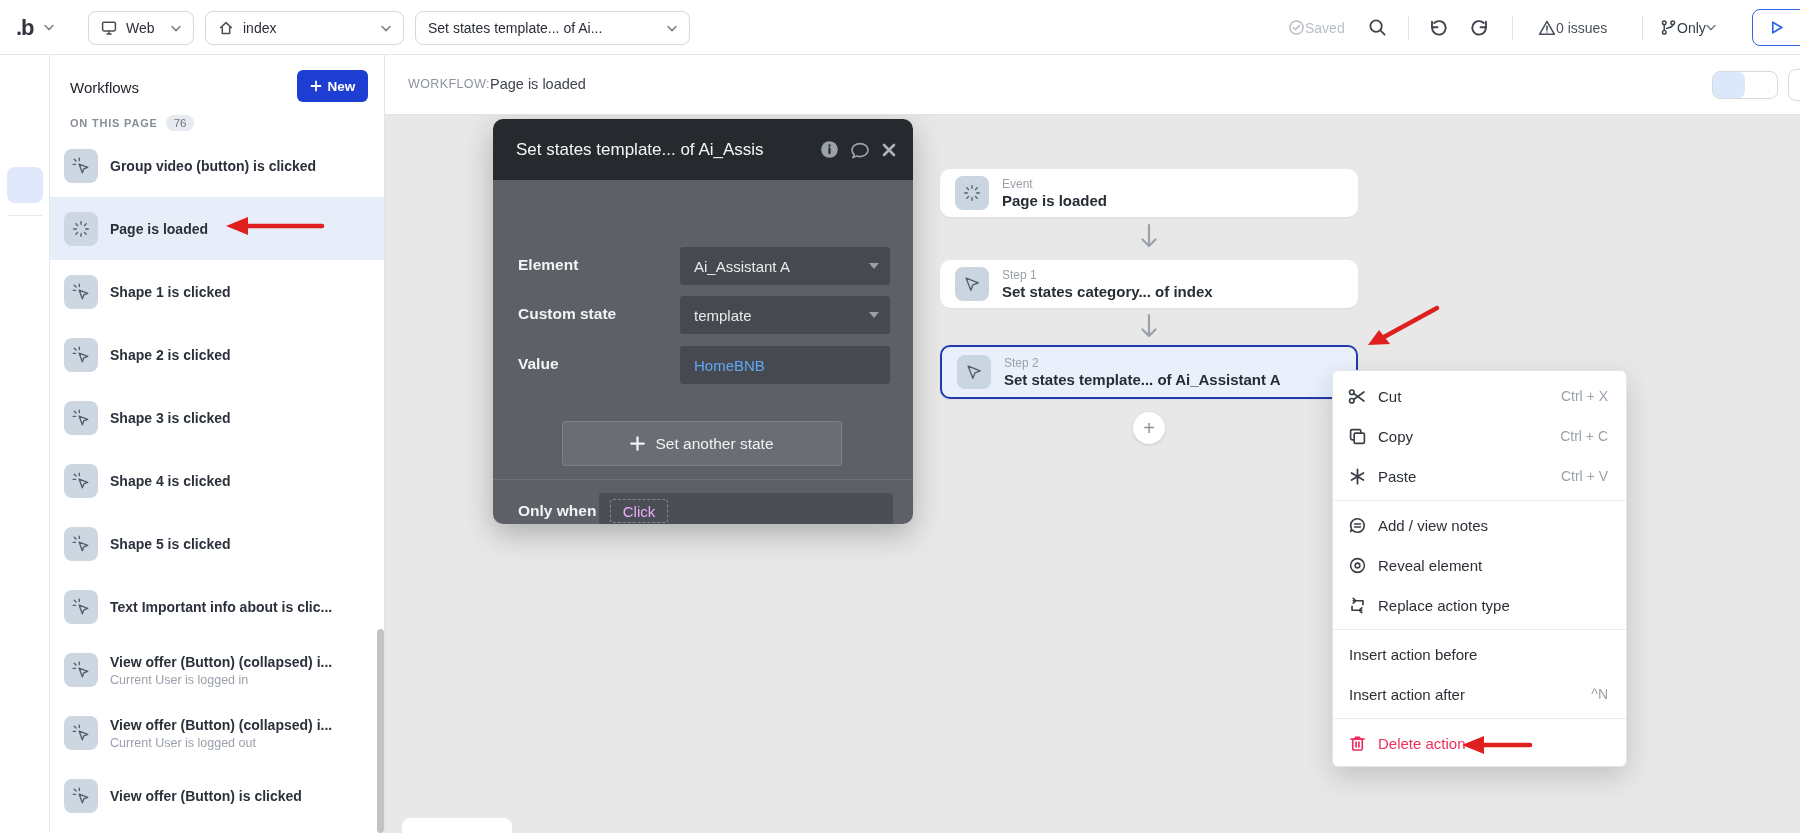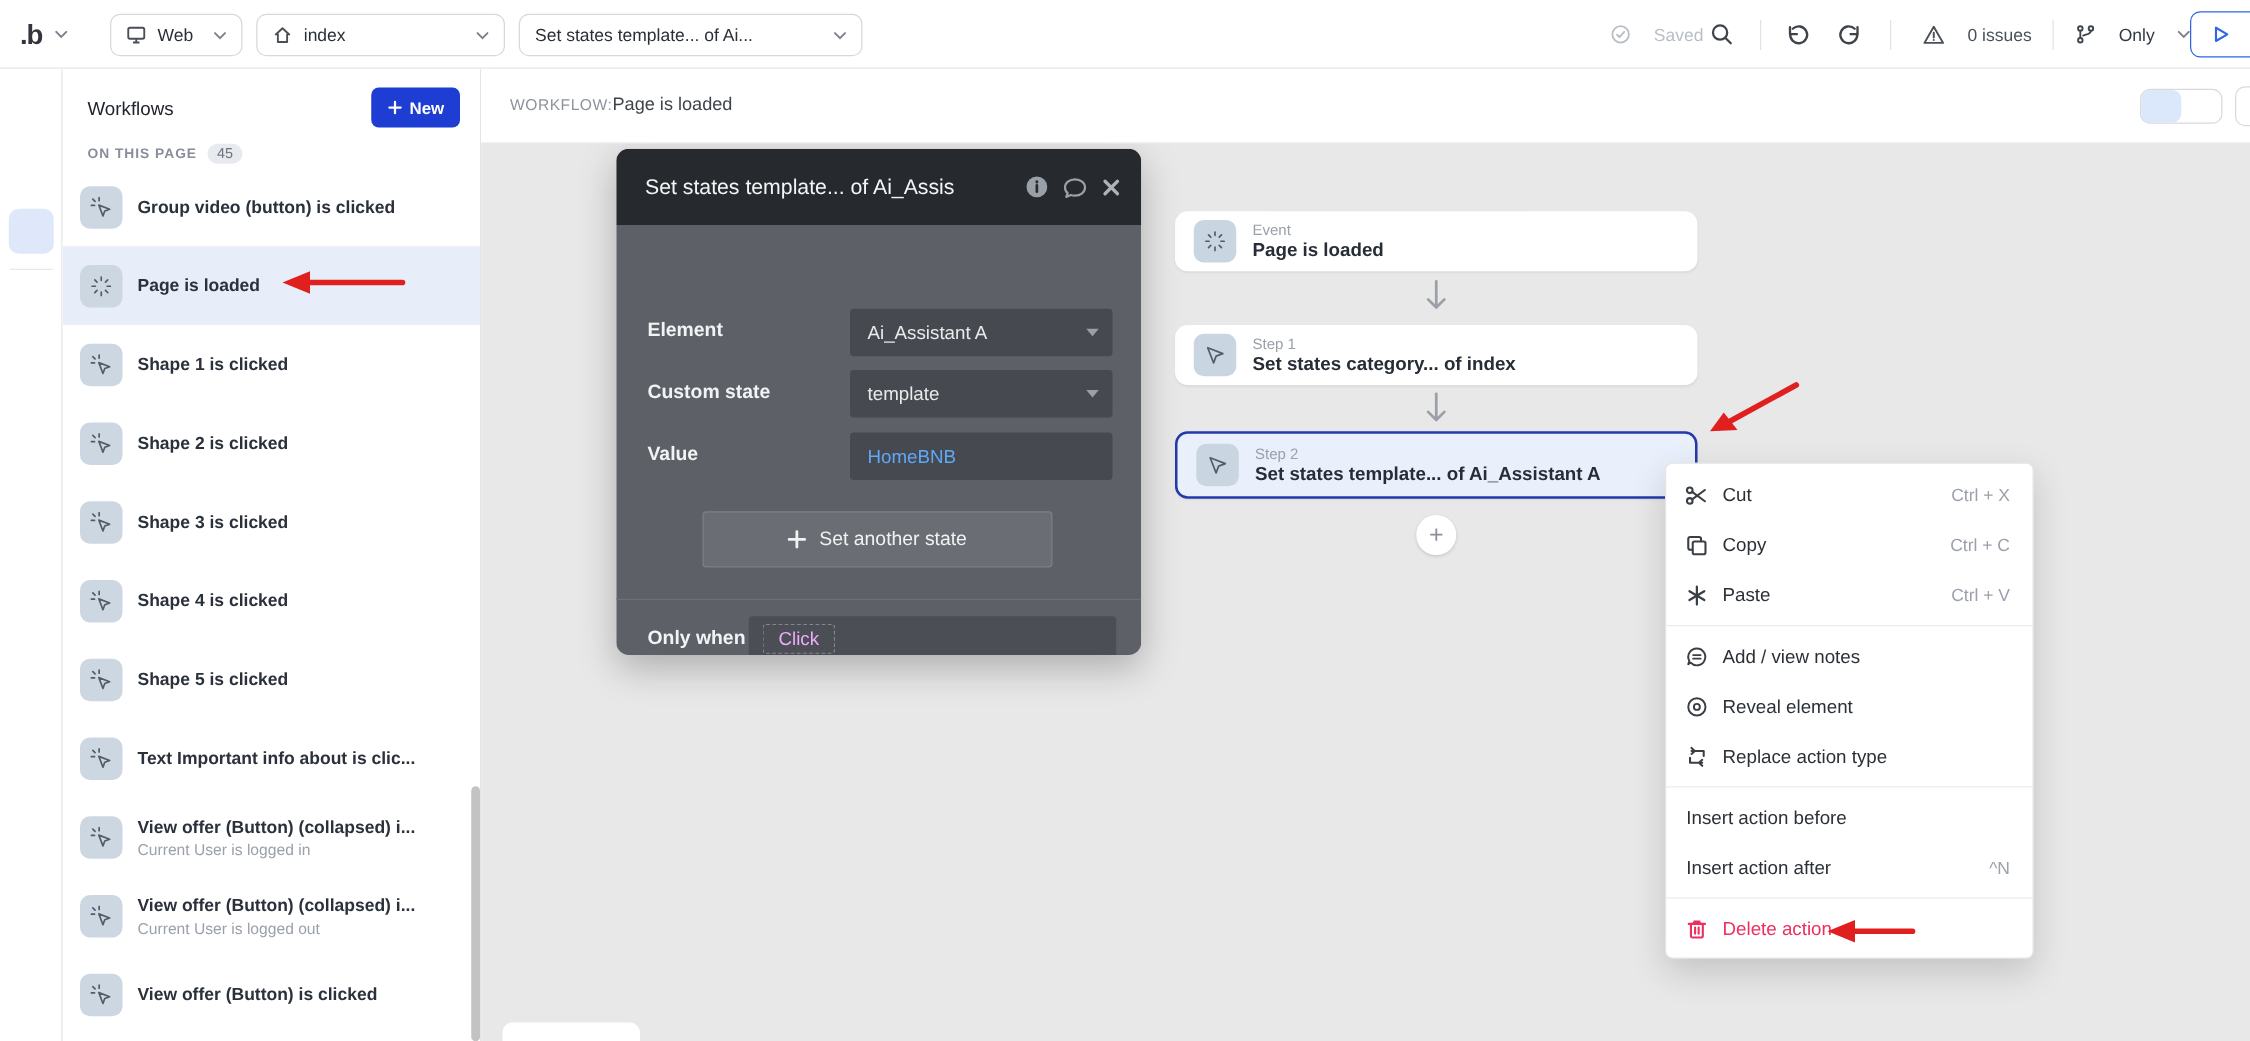--- a/index.html
+++ b/index.html
@@ -7,21 +7,21 @@
   #app { position:relative; width:1800px; height:833px; overflow:hidden; background:#fff; }
   svg { display:block; }
 
   
   #topbar { position:absolute; left:0; top:0; width:1800px; height:55px; background:#fff; border-bottom:1px solid #e6e6e6; z-index:20; }
   .logo { position:absolute; left:16px; top:0; height:55px; display:flex; align-items:center; gap:10px; }
   .logo .mark { font-size:22px; font-weight:700; color:#34343e; letter-spacing:-1px; }
   .dd { position:absolute; top:11px; height:34px; border:1px solid #d8d8d8; border-radius:8px; background:#fff; display:flex; align-items:center; padding:0 12px; gap:9px; color:#2a2e35; font-size:14px; }
   .dd .grow { flex:1; }
   .icon-gray { color:#4a4e55; }
-  .tb-item { position:absolute; top:0; height:55px; display:flex; align-items:center; gap:18px; font-size:14px; color:#4a505a; }
+  .tb-item { position:absolute; top:0; height:55px; display:flex; align-items:center; gap:0; font-size:14px; color:#4a505a; }
   .tb-sep { position:absolute; top:16px; width:1px; height:24px; background:#e3e3e3; }
   .saved { color:#b9bec6; }
   .play-btn { position:absolute; left:1752px; top:9px; width:56px; height:37px; border:1.5px solid #2e66e5; border-radius:8px; display:flex; align-items:center; padding-left:15px; color:#2e66e5; background:#fff; }
 
   
   #rail { position:absolute; left:0; top:55px; width:50px; height:778px; background:#fff; border-right:1px solid #e8e8e8; z-index:15; }
   .rail-ic { position:absolute; left:13px; width:24px; height:24px; color:#3f444c; }
   .rail-active { position:absolute; left:7px; top:112px; width:36px; height:36px; background:#dfe8fa; border-radius:8px; display:flex; align-items:center; justify-content:center; color:#2b50d8; }
   .rail-div { position:absolute; left:8px; top:160px; width:34px; height:1px; background:#e8e8e8; }
 
@@ -57,21 +57,21 @@
   
   #modal { position:absolute; left:108px; top:4px; width:420px; height:405px; border-radius:10px; overflow:hidden; box-shadow:0 10px 30px rgba(0,0,0,.25); z-index:10; }
   .m-head { height:61px; background:#26292e; display:flex; align-items:center; padding:0 16px 0 23px; }
   .m-title { color:#f4f5f6; font-size:17px; }
   .m-hicons { margin-left:auto; display:flex; align-items:center; gap:11px; color:#9aa0a7; }
   .m-body { position:relative; height:376px; background:#5d6167; }
   .m-label { position:absolute; left:25px; color:#f2f3f4; font-size:15.5px; font-weight:600; }
   .m-input { position:absolute; left:187px; width:210px; height:38px; background:#46494f; border-radius:3px; display:flex; align-items:center; padding:0 28px 0 14px; color:#e9eaeb; font-size:15px; }
   .m-caret { position:absolute; right:11px; top:16px; width:0; height:0; border-left:5px solid transparent; border-right:5px solid transparent; border-top:6px solid #9ba0a6; }
   .m-link { color:#5fa8f5; }
-  .m-btn { position:absolute; left:69px; top:229px; width:280px; height:45px; background:#6a6d73; border:1px solid #7d8086; border-radius:3px; display:flex; align-items:center; justify-content:center; gap:10px; color:#f1f2f3; font-size:15.5px; }
+  .m-btn { position:absolute; left:69px; top:241px; width:280px; height:45px; background:#6a6d73; border:1px solid #7d8086; border-radius:3px; display:flex; align-items:center; justify-content:center; gap:10px; color:#f1f2f3; font-size:15.5px; }
   .m-div { position:absolute; left:0; top:299px; width:420px; height:1px; background:#6d7076; }
   .ow-input { position:absolute; left:106px; top:313px; width:294px; height:36px; background:#4b4f55; border-radius:3px; }
   .ow-chip { position:absolute; left:11px; top:6px; width:58px; height:24px; border:1px dashed #83878d; border-radius:3px; color:#f0abfc; font-size:15px; display:flex; align-items:center; justify-content:center; }
 
   
   .node { position:absolute; left:555px; width:418px; height:48px; background:#fff; border-radius:10px; box-shadow:0 1px 2px rgba(0,0,0,.06); display:flex; align-items:center; padding-left:15px; }
   .node.sel { height:54px; background:#e9f0fc; border:2px solid #2439ac; }
   .ntile { width:34px; height:34px; border-radius:8px; background:#c9d5e1; color:#535d69; display:flex; align-items:center; justify-content:center; flex:0 0 auto; }
   .ntext { margin-left:13px; }
   .nkind { font-size:12px; color:#99a0a9; }
@@ -249,21 +249,21 @@
     <div class="btn-new">
       <span>
           <svg width="12" height="12" viewBox="0 0 12 12" fill="none" stroke="#fff" stroke-width="1.8" stroke-linecap="round">
             <path d="M6 1.5v9M1.5 6h9"></path>
           </svg>
         </span>
       <span>New</span>
     </div>
     <div class="subhead">
       <span class="lbl">ON THIS PAGE</span>
-      <span class="pill">45</span>
+      <span class="pill">76</span>
     </div>
     <div class="ph-ic" style="left:225px;"><svg width="20" height="20" viewBox="0 0 16 16" fill="none" stroke="#545a64" stroke-width="1.4" stroke-linejoin="round"></svg><span></span><path d="M1.5 4.2c0-.8.6-1.4 1.4-1.4h3l1.4 1.8h5.8c.8 0 1.4.6 1.4 1.4v6.2c0 .8-.6 1.4-1.4 1.4H2.9c-.8 0-1.4-.6-1.4-1.4z"><path d="M8 7v4M6 9h4" stroke-linecap="round"></path></path></div>
     <div class="ph-ic" style="left:258px;"><svg width="20" height="20" viewBox="0 0 16 16" fill="none" stroke="#545a64" stroke-width="1.4" stroke-linecap="round"></svg><span></span><path d="M1.8 5h12.4M1.8 11h12.4"><circle cx="6" cy="5" r="1.8" fill="#fff"><circle cx="10" cy="11" r="1.8" fill="#fff"></circle></circle></path></div>
     <div class="ph-ic" style="left:292px;"><svg width="20" height="20" viewBox="0 0 16 16" fill="none" stroke="#545a64" stroke-width="1.4" stroke-linecap="round" stroke-linejoin="round"></svg><span></span><path d="M3 13L13 3M9.6 3H13v3.4M6.4 13H3V9.6"></path></div>
 
     <div class="wlist">
       <div class="wrow">
         <span class="wtile">
             <svg width="18" height="18" viewBox="0 0 16 16" fill="none" stroke="currentColor" stroke-width="1.2" stroke-linejoin="round" stroke-linecap="round">
               <path d="M6.3 6.3L14 9.2l-3.5 1.3L9.2 14z"></path>

